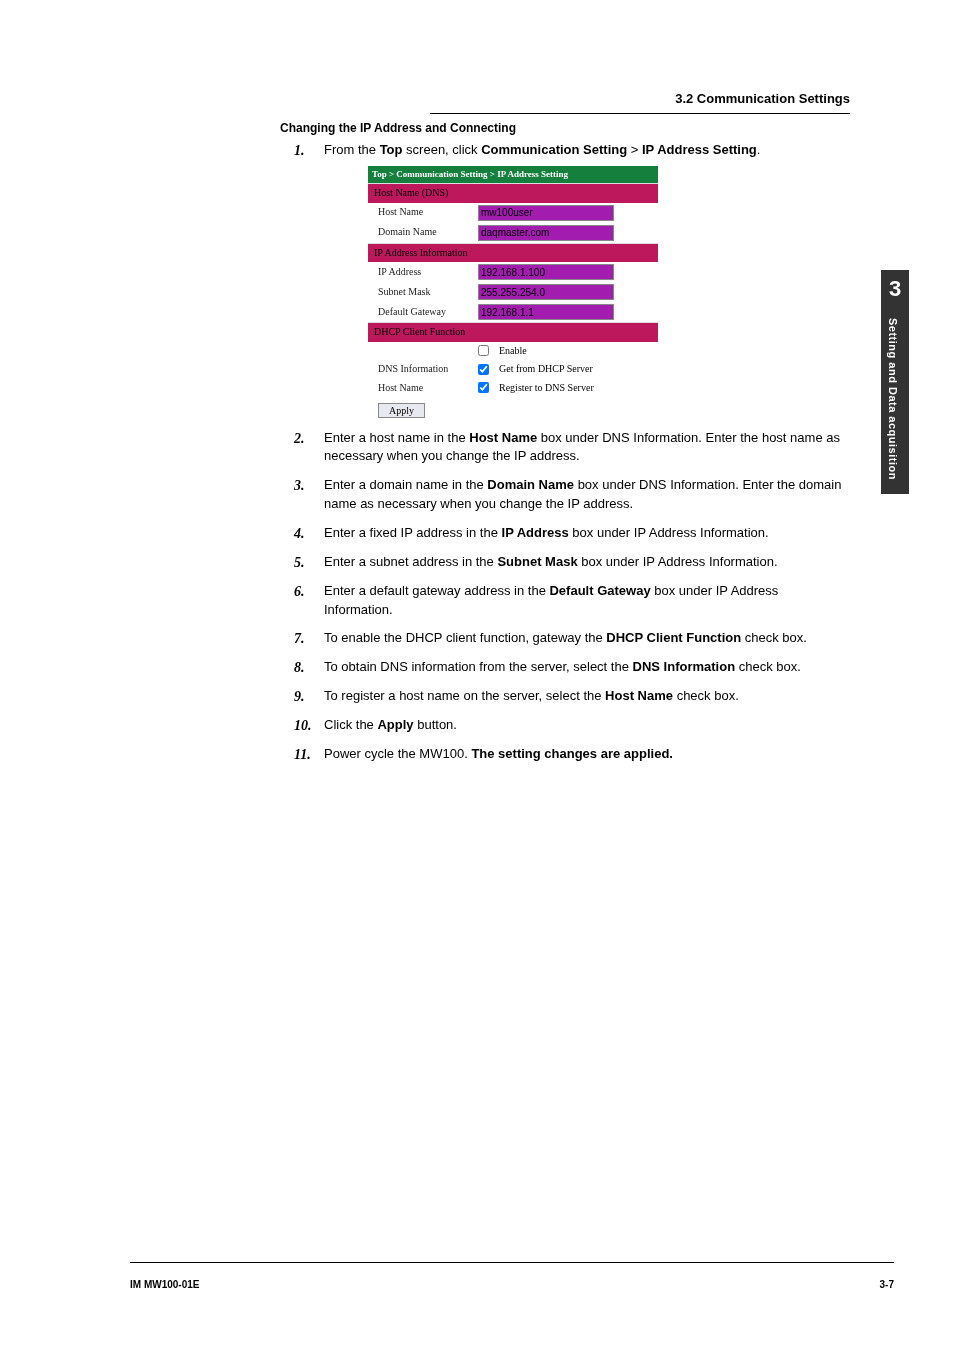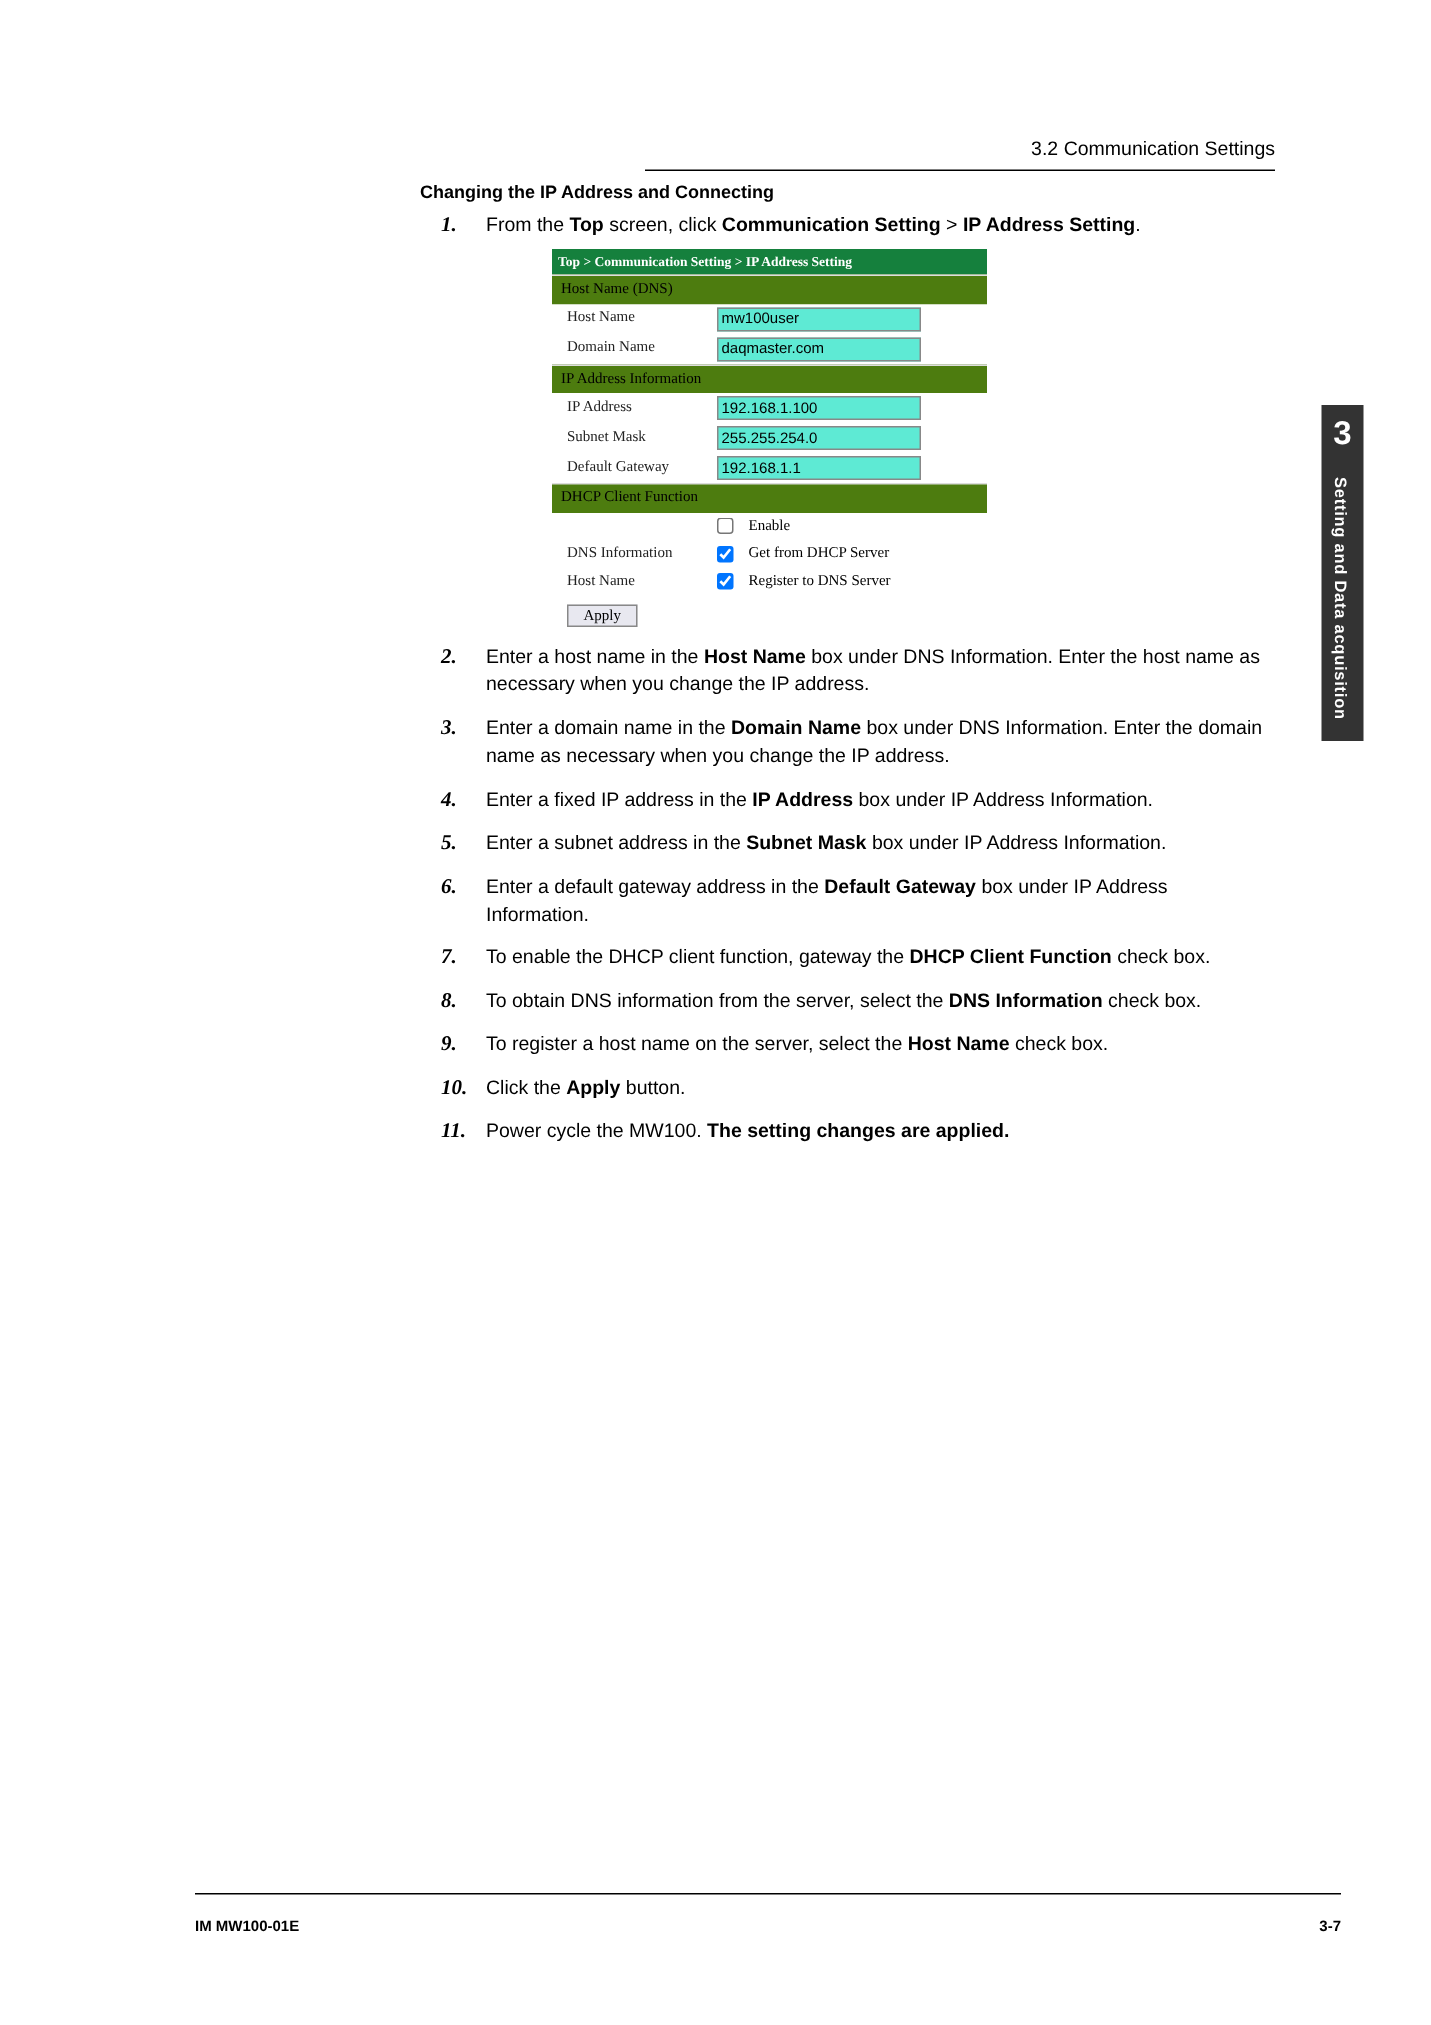--- a/index.html
+++ b/index.html
@@ -14,21 +14,21 @@
     width: 954px;
     height: 1350px;
     position: relative;
     box-sizing: border-box;
     padding: 90px 60px 0 130px;
   }
   .top-header {
     border-bottom: 1px solid #000;
     padding-bottom: 4px;
     text-align: right;
-    font-weight: normal;
+    font-weight: bold;
     font-size: 13px;
     margin-left: 150px;
   }
   .side-tab {
     position: absolute;
     right: 45px;
     top: 270px;
     width: 28px;
     background: #333;
   }
@@ -90,21 +90,21 @@
     font-size: 10px;
   }
   .bc {
     background: #15803d;
     color: #fff;
     padding: 2px 4px;
     font-weight: bold;
     font-size: 9px;
   }
   .section-bar {
-    background: #4d7c0f;
+    background: #be185d;
     color: #000;
     padding: 2px 6px;
     font-size: 10px;
     border-top: 1px solid #ddd;
   }
   .row {
     display: flex;
     align-items: center;
     padding: 2px 0 2px 10px;
     font-size: 10px;
@@ -113,21 +113,21 @@
   .row .lbl {
     width: 100px;
     color: #222;
   }
   .row input[type="text"] {
     width: 130px;
     height: 14px;
     font-size: 10px;
     border: 1px solid #888;
     padding: 0 2px;
-    background: #5eead4;
+    background: #a21caf;
   }
   .row .chk-wrap {
     display: flex;
     align-items: center;
     gap: 10px;
   }
   .row input[type="checkbox"] {
     width: 11px;
     height: 11px;
     margin: 0;

